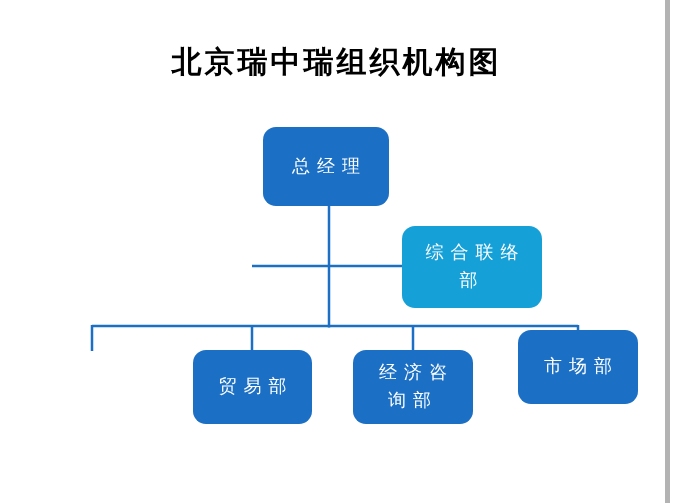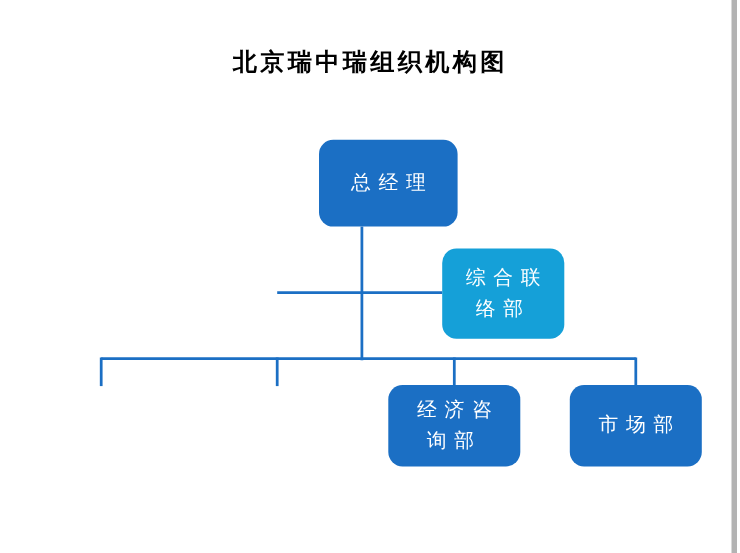--- a/index.html
+++ b/index.html
@@ -23,21 +23,21 @@
     width: 5px;
     height: 503px;
     background: #b3b3b3;
   }
   .chart-title {
     position: absolute;
     top: 42px;
     left: 0;
     width: 673px;
     text-align: center;
-    font-size: 22px;
+    font-size: 30px;
     font-weight: bold;
     letter-spacing: 3px;
     color: #000000;
     font-family: "Liberation Serif", serif;
     white-space: nowrap;
   }
   svg.connectors {
     position: absolute;
     top: 0;
     left: 0;
@@ -56,27 +56,27 @@
     letter-spacing: 7px;
     text-indent: 7px; 
     line-height: 1.55;
     font-family: "Liberation Serif", serif;
     box-sizing: border-box;
     padding: 4px 8px;
   }
   .lvl-dark  { background: #1b6fc4; }
   .lvl-light { background: #15a0d8; }
 
-  .node-root    { left: 263px; top: 127px; width: 126px; height: 79px; margin-left: 27px; }
+  .node-root    { left: 263px; top: 127px; width: 126px; height: 79px; }
   .node-office  { left: 124px; top: 226px; width: 128px; height: 82px; }
-  .node-liaison { left: 402px; top: 226px; width: 111px; height: 82px; }
+  .node-liaison { left: 402px; top: 226px; width: 140px; height: 82px; }
   .node-econ    { left:  33px; top: 350px; width: 119px; height: 74px; }
   .node-trade   { left: 193px; top: 350px; width: 119px; height: 74px; }
   .node-culture { left: 353px; top: 350px; width: 120px; height: 74px; }
-  .node-market  { left: 518px; top: 350px; width: 120px; height: 74px; }
+  .node-market  { left: 518px; top: 330px; width: 120px; height: 74px; }
 </style>
 </head>
 <body>
 
 <div id="canvas">
 
   <div class="chart-title">北京瑞中瑞组织机构图</div>
 
   <svg class="connectors" width="673" height="503" viewBox="0 0 673 503">
 
@@ -91,20 +91,21 @@
     <line x1="413" y1="325" x2="413" y2="351" stroke-width="2.5" stroke="#1b6fc4"></line>
     <line x1="578" y1="325" x2="578" y2="351" stroke-width="2.5" stroke="#1b6fc4"></line>
   </svg>
 
   <div class="node lvl-dark node-root">总经理</div>
 
 
   <div class="node lvl-light node-liaison">综合联络部</div>
 
 
+  <div class="node lvl-dark node-trade">贸易部</div>
 
   <div class="node lvl-dark node-culture">经济咨询部</div>
 
   <div class="node lvl-dark node-market">市场部</div>
 
   <div class="right-strip"></div>
 
 </div>
 
 </body></html>

